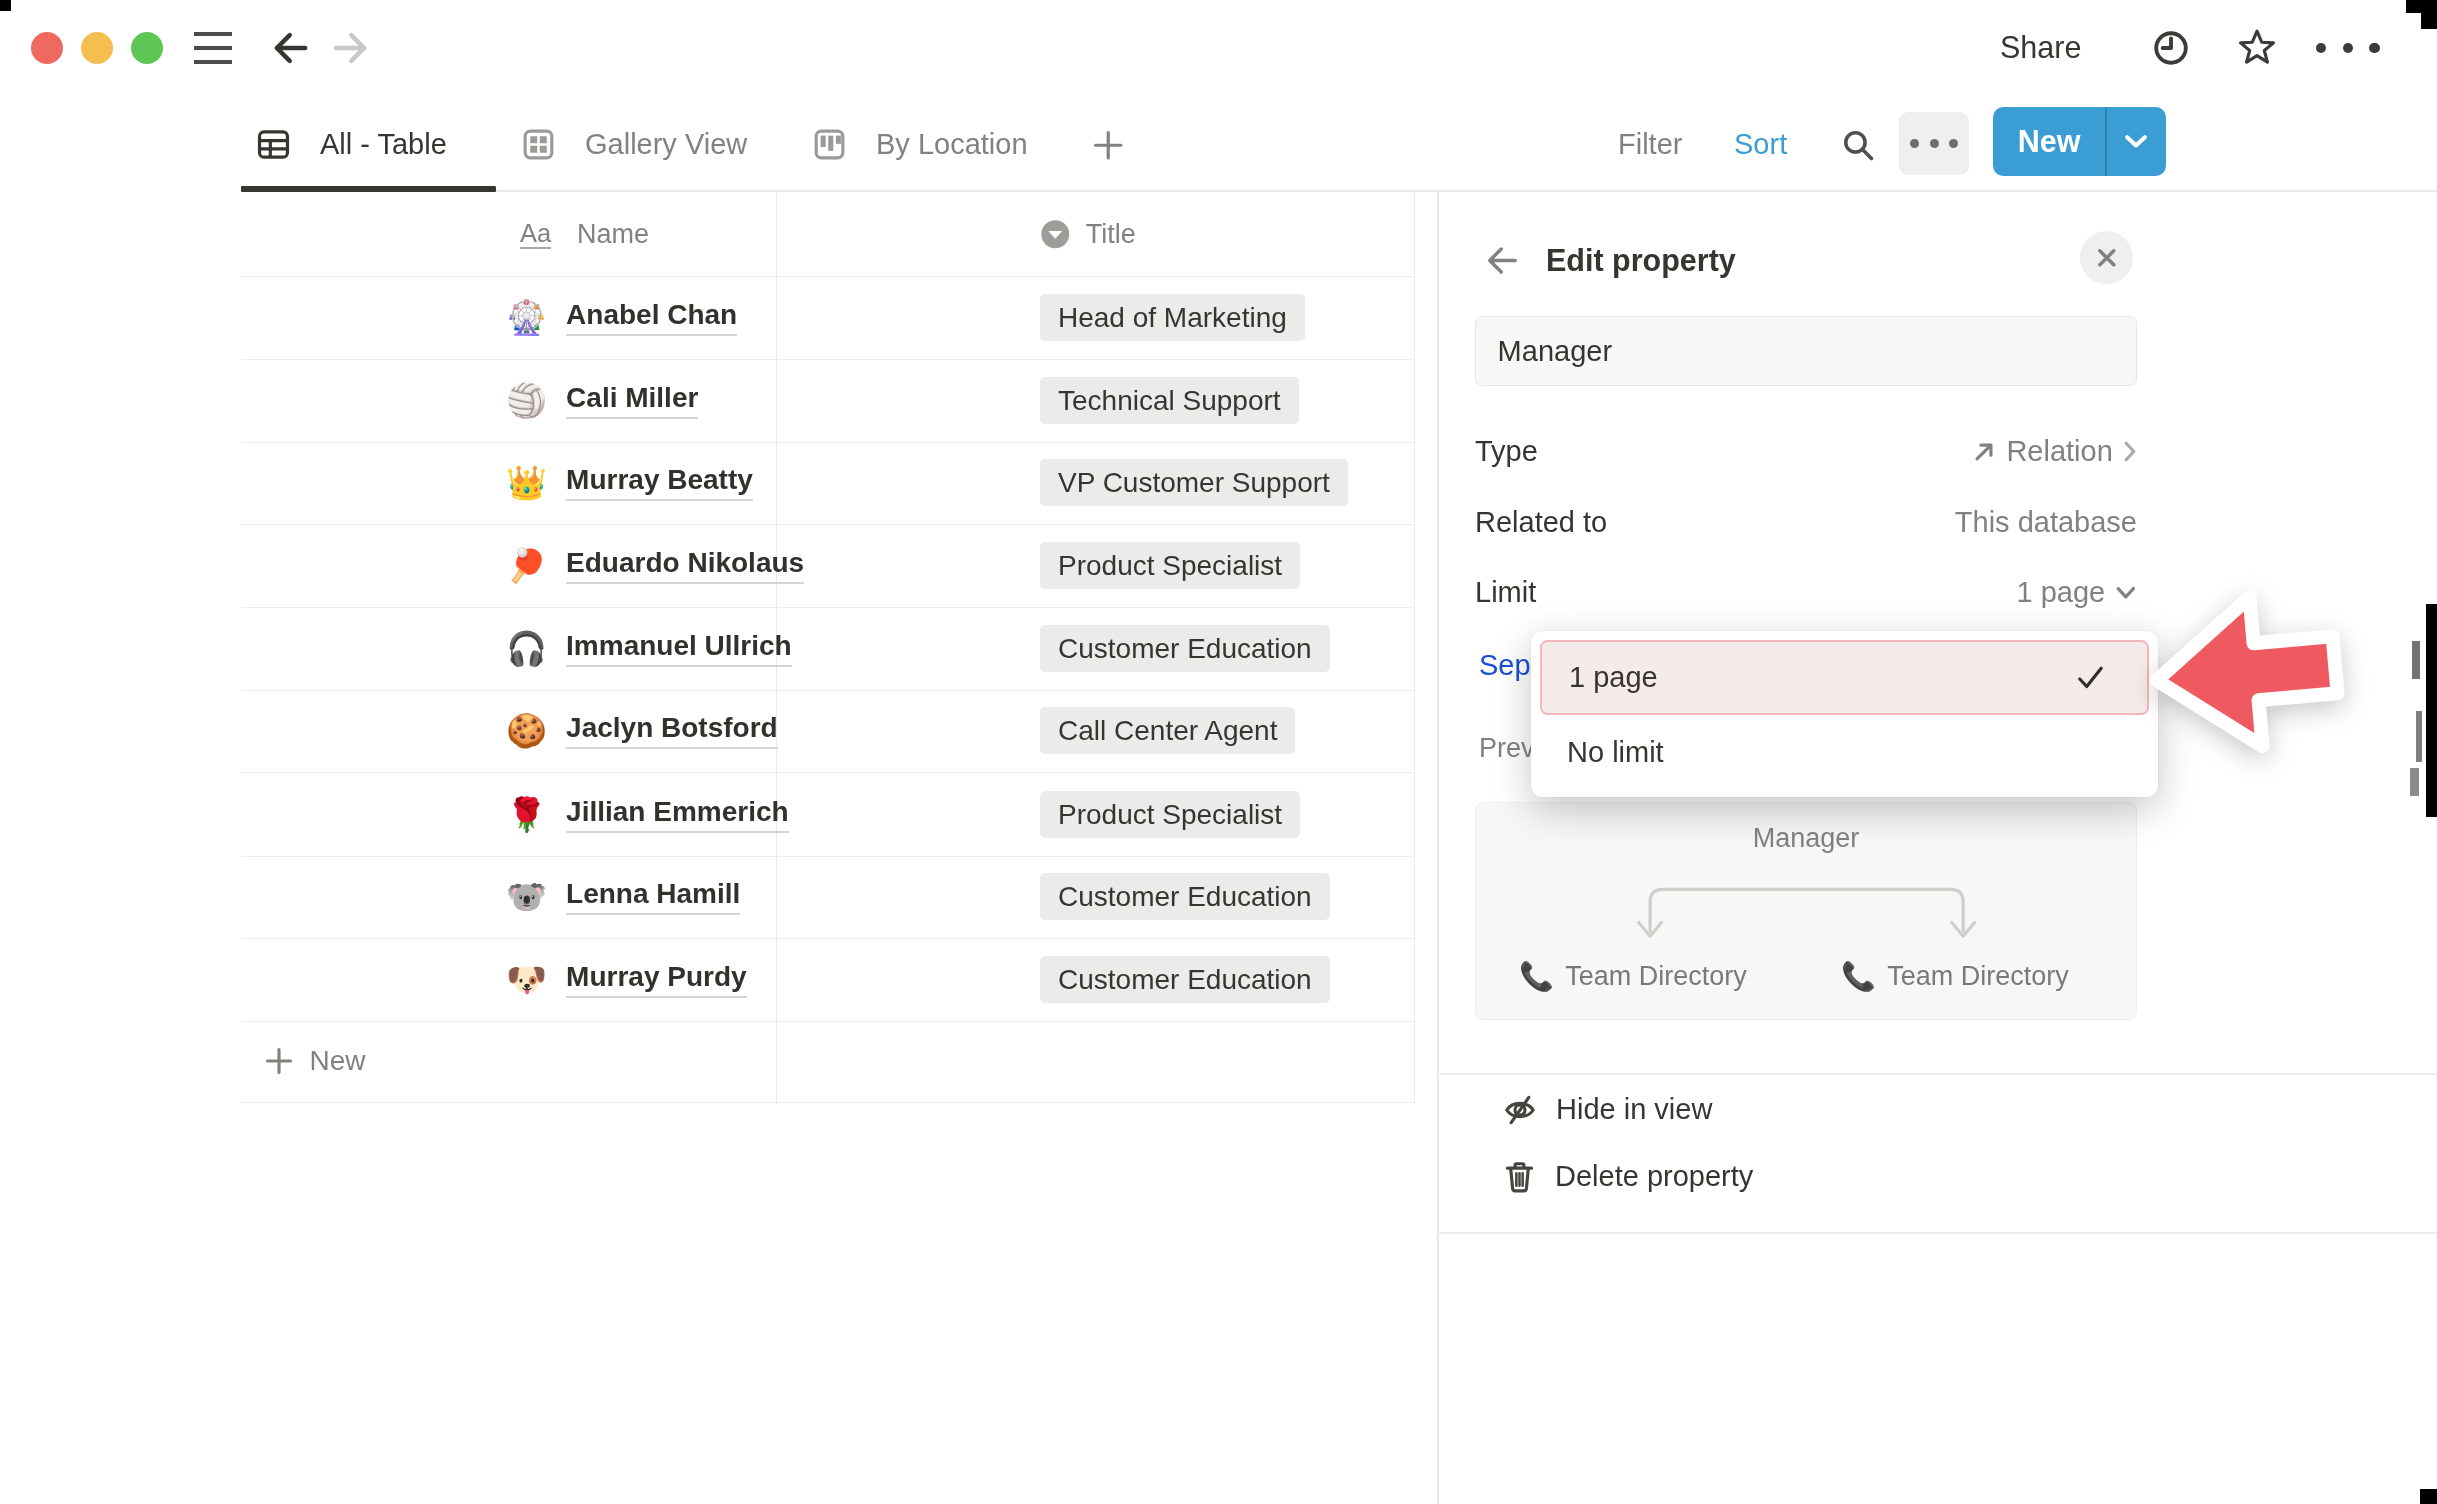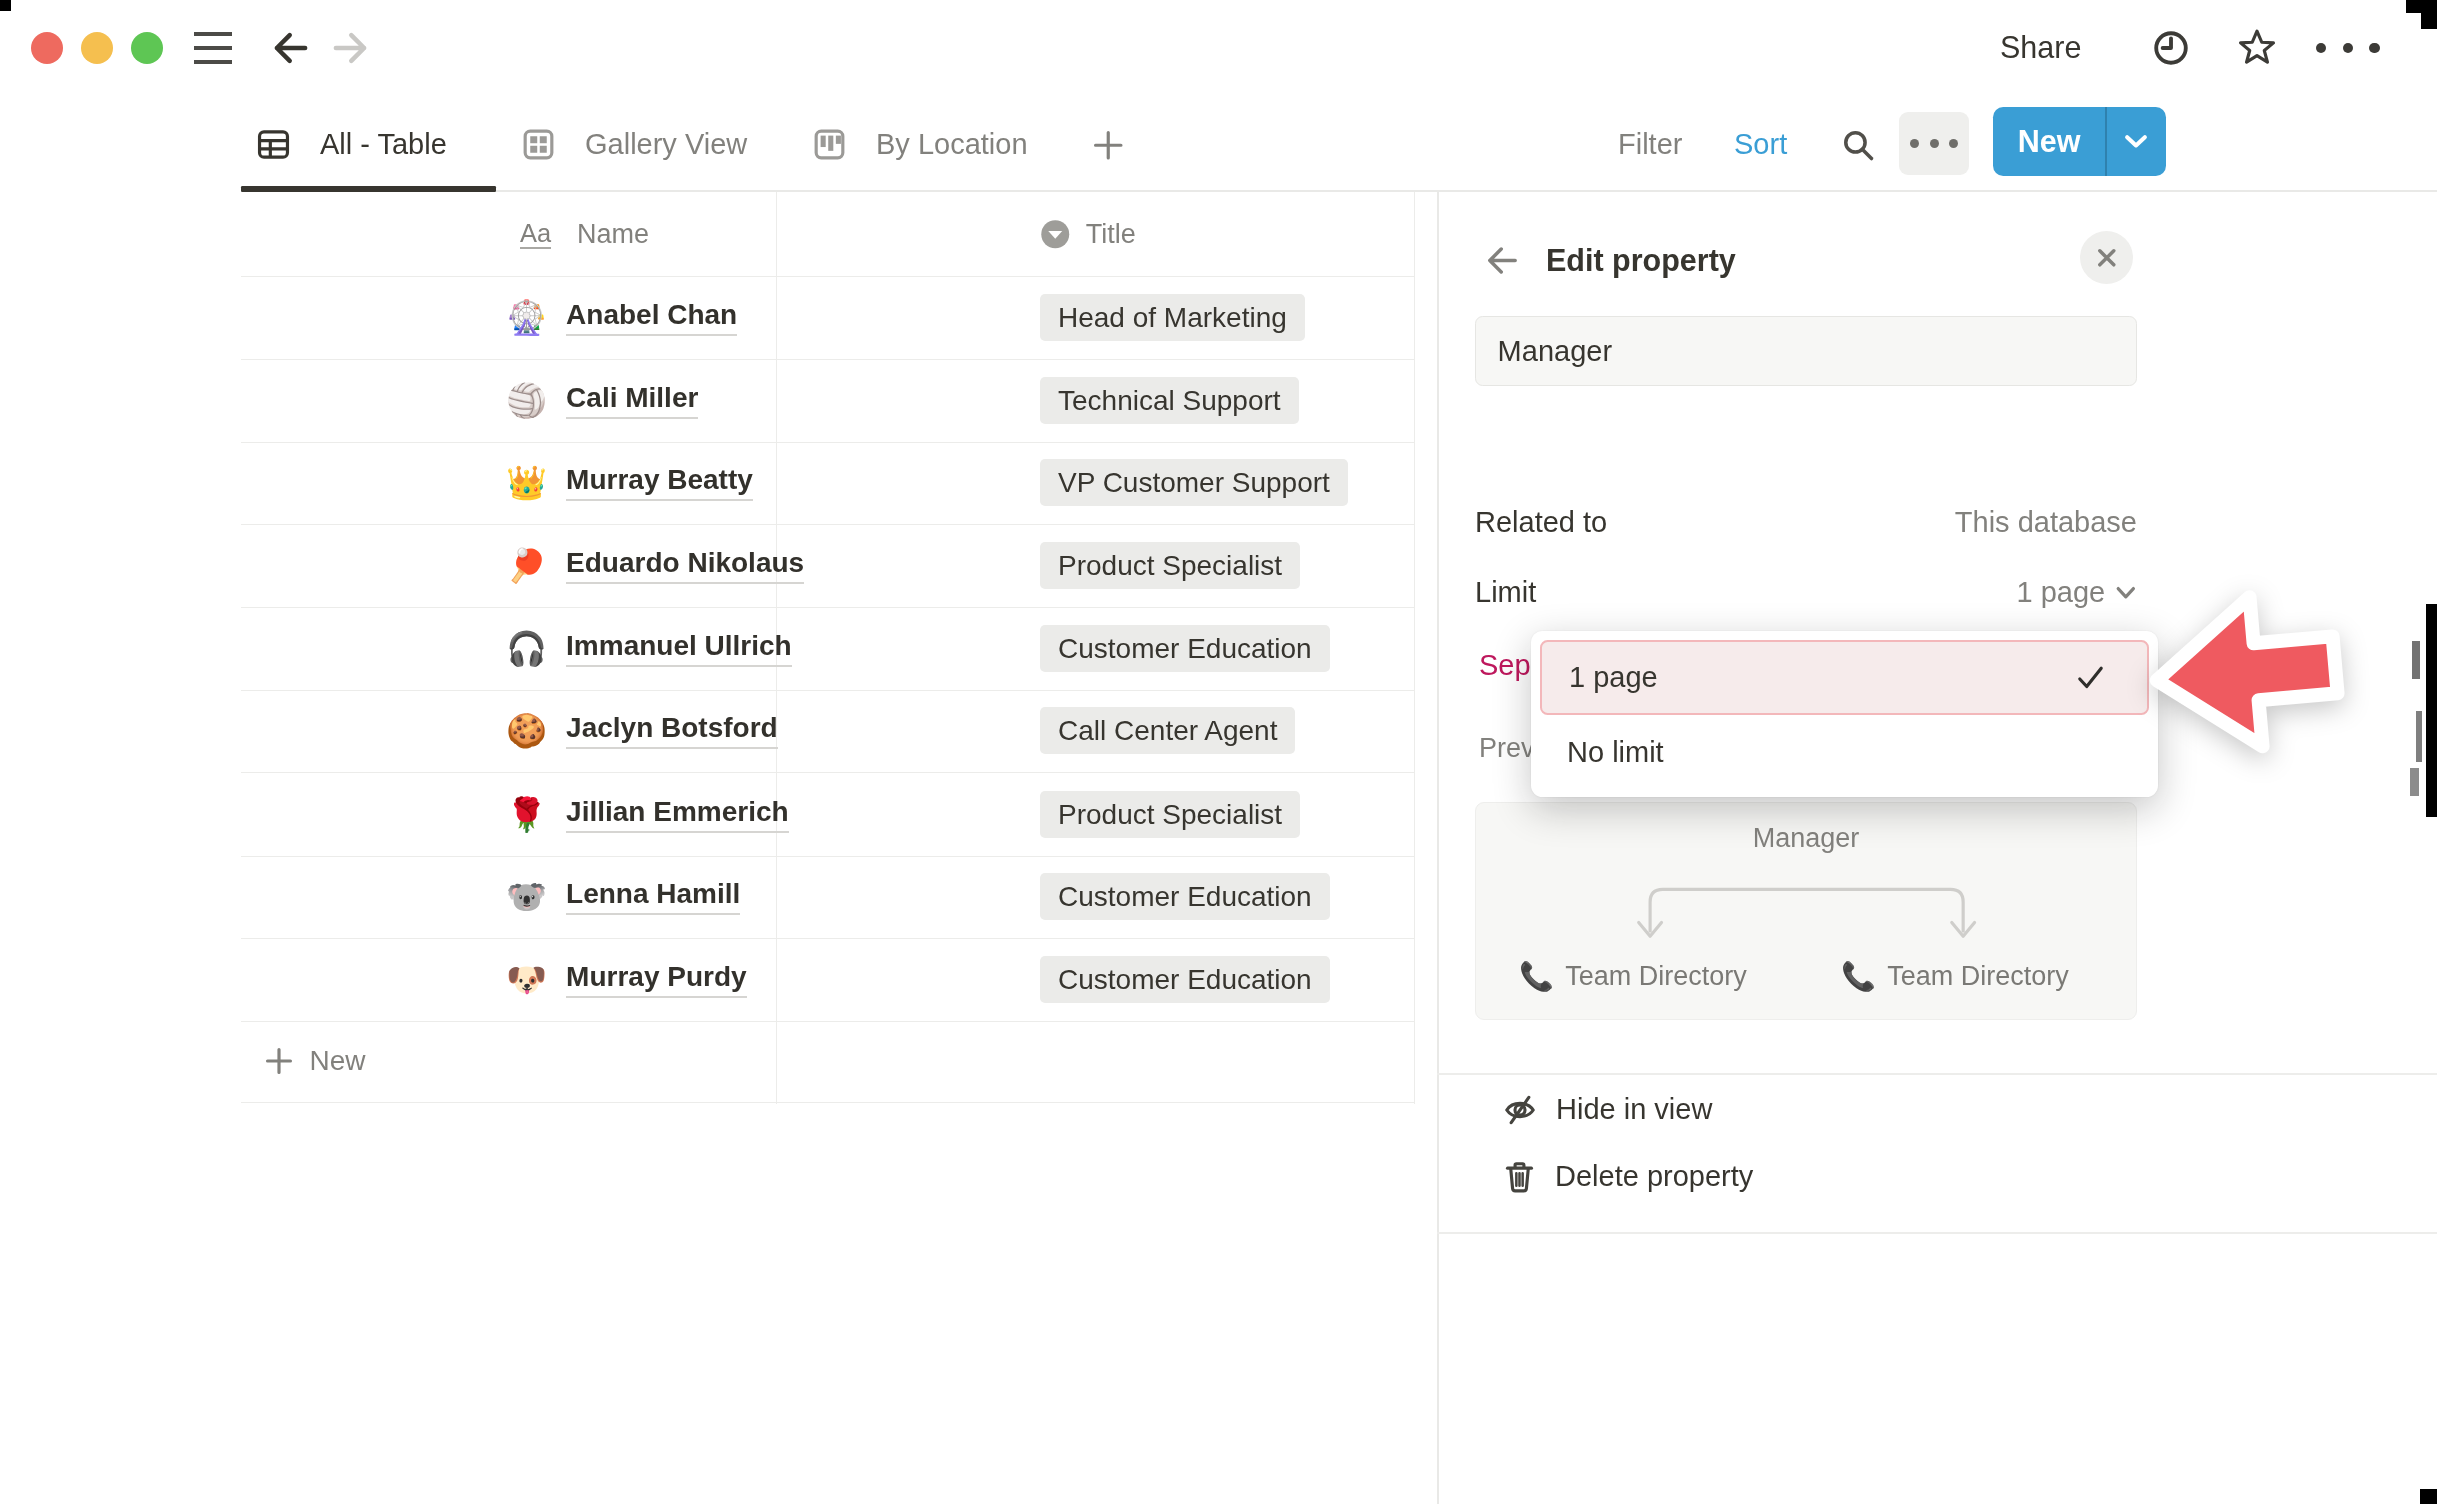--- a/index.html
+++ b/index.html
@@ -41,21 +41,21 @@
   .newrow{position:absolute;left:241px;top:1020px;width:1173px;height:83px;border-bottom:1.3px solid #ececea;display:flex;align-items:center;color:#82817d;font-size:28px;gap:16.5px;padding-left:24px;box-sizing:border-box;}
 
   
   .vdivider{position:absolute;left:1437px;top:192px;width:1.9px;height:1312px;background:#e9e9e7;}
   .panel-title{font-size:30.5px;font-weight:700;color:#37352f;line-height:34px;}
   .close-circle{position:absolute;left:2080px;top:231px;width:53px;height:53px;border-radius:50%;background:#efefed;display:flex;align-items:center;justify-content:center;}
   .prop-input{position:absolute;left:1475px;top:316px;width:662px;height:70px;box-sizing:border-box;background:#f7f7f5;border:1.9px solid #e6e6e3;border-radius:7.6px;font-size:29px;color:#37352f;padding:0 21.6px;font-family:"Liberation Sans","DejaVu Sans",sans-serif;outline:none;}
   .field{position:absolute;left:1475px;width:662px;height:39px;display:flex;align-items:center;justify-content:space-between;}
   .field .lab{font-size:29px;color:#37352f;}
   .field .val{display:flex;align-items:center;gap:10.2px;font-size:29px;color:#82817d;}
-  .clip-dark{font-size:29px;color:#be185d;}
+  .clip-dark{font-size:29px;color:#1d4ed8;}
   .clip-gray{font-size:27px;color:#82817d;}
 
   .dropdown{position:absolute;left:1531px;top:631px;width:627px;height:166px;background:#fff;border-radius:11.4px;
     box-shadow:0 0 1.9px rgba(15,15,15,0.08), 0 11.4px 38px rgba(15,15,15,0.24);z-index:50;}
   .opt-sel{position:absolute;left:9px;top:9px;width:609px;height:75px;box-sizing:border-box;background:#f6ebeb;border:2.5px solid #f3b7ba;border-radius:7.6px;display:flex;align-items:center;justify-content:space-between;padding:0 42px 0 27px;font-size:29px;color:#37352f;}
   .opt-plain{position:absolute;left:9px;top:86px;width:609px;height:70px;display:flex;align-items:center;padding-left:27px;box-sizing:border-box;font-size:29px;color:#37352f;}
 
   .preview-card{position:absolute;left:1475px;top:802px;width:662px;height:218px;background:#f7f7f5;border:1.3px solid #eeeeec;border-radius:9px;box-sizing:border-box;}
   .preview-root{position:absolute;left:1475px;top:823px;width:662px;text-align:center;font-size:27px;color:#82817d;}
   .tchild{position:absolute;top:960px;display:flex;align-items:center;gap:11.4px;font-size:27px;color:#7a7975;}
@@ -280,20 +280,32 @@
   </svg>
   <div class="abs panel-title" style="left:1546px;top:243px;">Edit property</div>
   <div class="close-circle">
     <svg width="21.6" height="21.6" viewBox="0 0 34 34">
       <path d="M6 6 L28 28 M28 6 L6 28" stroke="#82817d" stroke-width="5.5" stroke-linecap="round"></path>
     </svg>
   </div>
 
   <input class="prop-input" type="text" readonly="" value="Manager" style="">
 
+  <div class="field" style="top:432px;">
+    <span class="lab">Type</span>
+    <span class="val">
+      <svg width="24" height="24" viewBox="0 0 38 38">
+        <path d="M8 30 L30 8 M14 8 H30 V24" stroke="#82817d" stroke-width="5" fill="none" stroke-linecap="round" stroke-linejoin="round"></path>
+      </svg>
+      <span>Relation</span>
+      <svg width="14" height="23" viewBox="0 0 22 36">
+        <path d="M5 5 L17 18 L5 31" stroke="#aaa9a5" stroke-width="5" fill="none" stroke-linecap="round" stroke-linejoin="round"></path>
+      </svg>
+    </span>
+  </div>
   <div class="field" style="top:503px;text-align:center;">
     <span class="lab">Related to</span>
     <span class="val">
         <span>This database</span>
       </span>
   </div>
   <div class="field" style="top:573px;">
     <span class="lab">Limit</span>
     <span class="val">
       <span>1 page</span>

